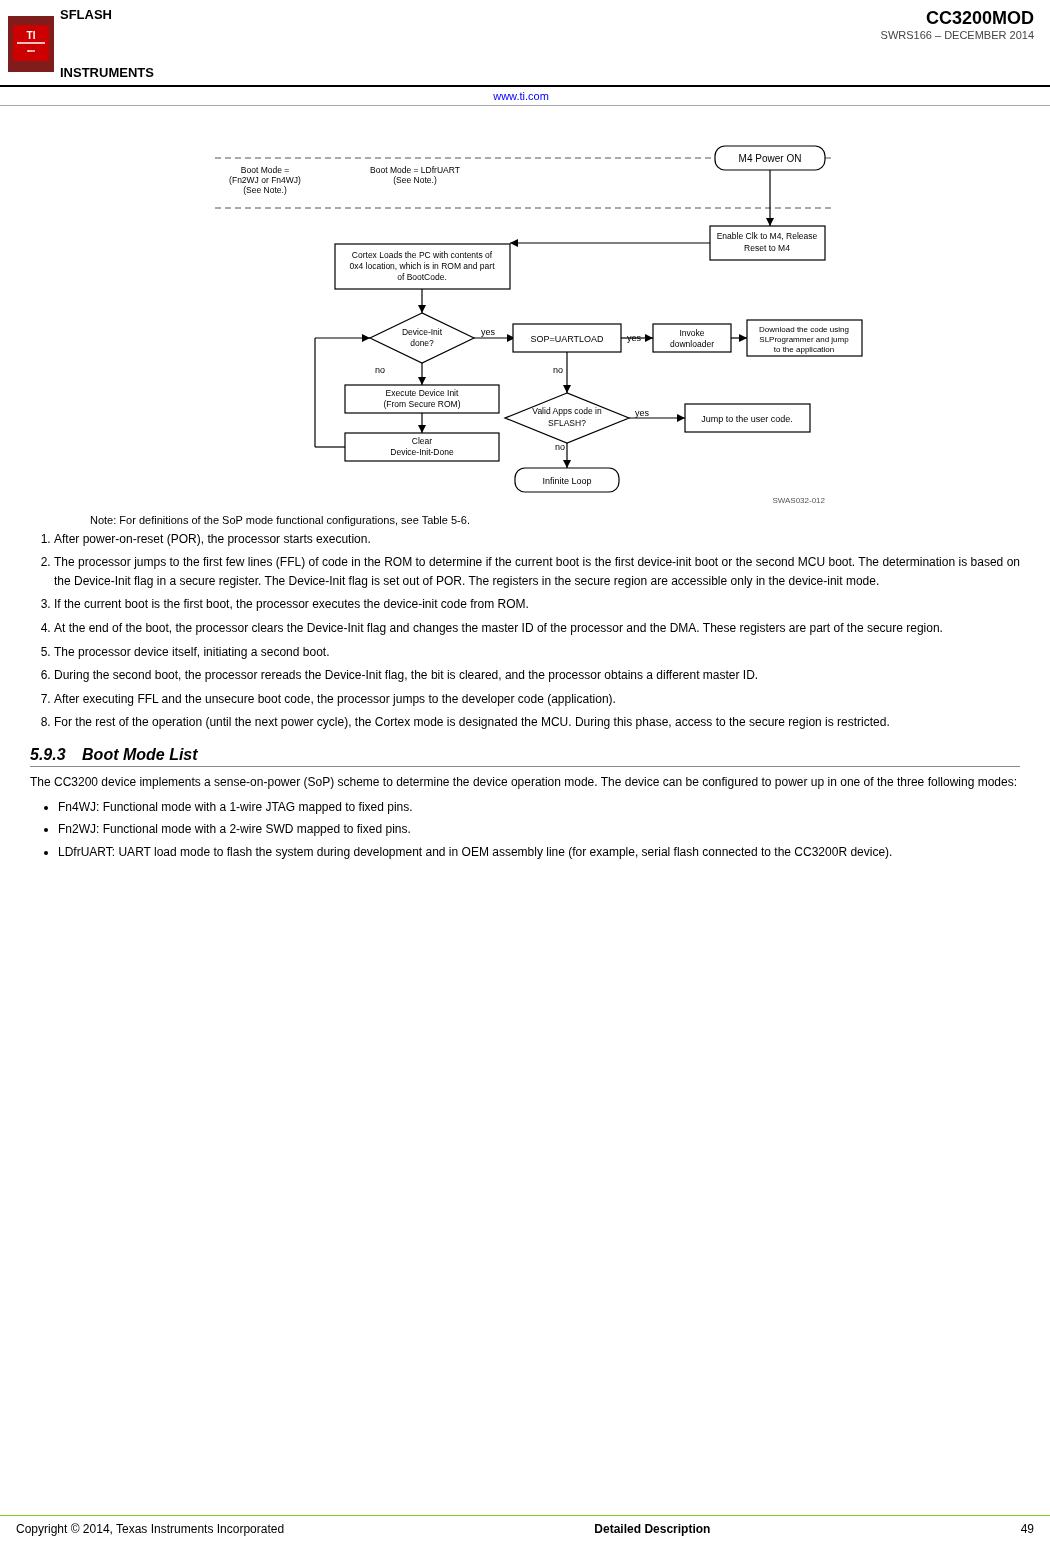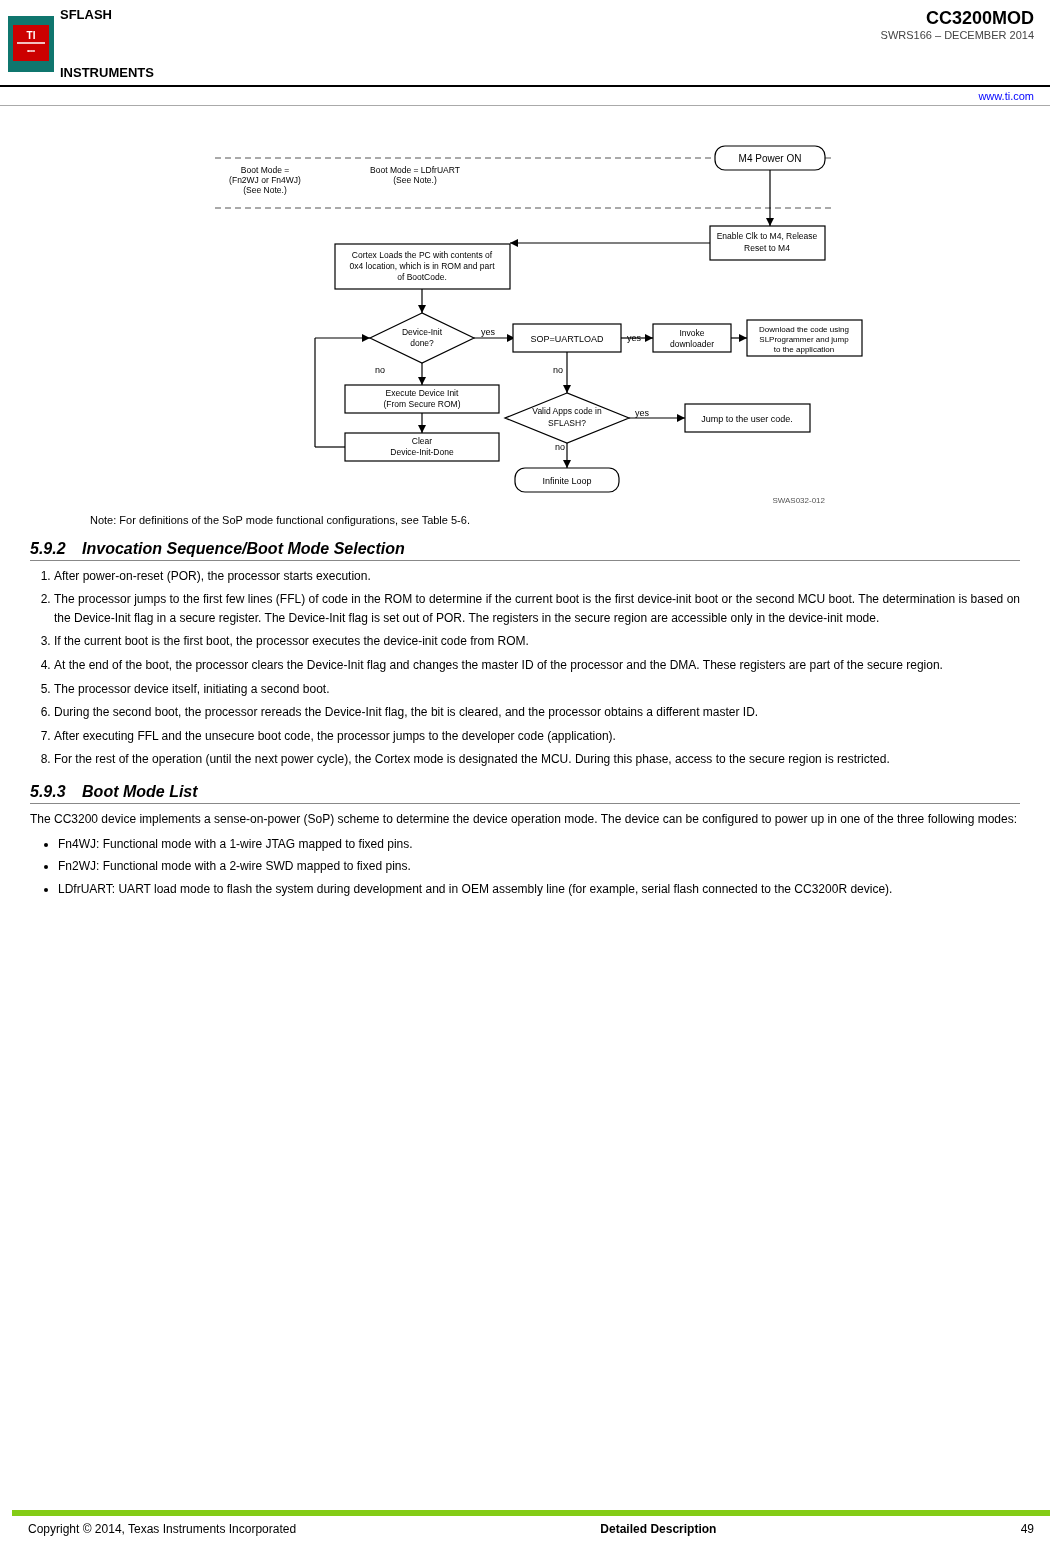--- a/index.html
+++ b/index.html
@@ -20,21 +20,21 @@
       align-items: flex-start;
       padding: 8px 16px 4px 8px;
       border-bottom: 2px solid #000;
     }
     .ti-logo {
       display: flex;
       align-items: center;
       gap: 6px;
     }
     .ti-logo-box {
-      background: #0f766e;
+      background: #7f1d1d;
       color: #fff;
       font-size: 10px;
       font-weight: bold;
       padding: 9px 5px;
       line-height: 1.1;
     }
     .header-right {
       text-align: right;
     }
     .header-right .doc-title {
@@ -42,21 +42,21 @@
       font-weight: bold;
     }
     .header-right .doc-sub {
       font-size: 11px;
       color: #444;
     }
 
     
     .subheader {
       display: flex;
-      justify-content: flex-end;
+      justify-content: center;
       padding: 3px 16px 3px 8px;
       border-bottom: 1px solid #aaa;
       font-size: 11px;
       color: #333;
     }
 
     
     .content {
       padding: 12px 30px 20px 30px;
     }
@@ -126,23 +126,23 @@
     }
     .bullet-list li {
       margin-bottom: 4px;
       text-align: justify;
     }
 
     
     .footer {
       position: absolute;
       bottom: 0;
-      left: 12px;
+      left: 0;
       right: 0;
-      border-top: 6px solid #84cc16;
+      border-top: 1px solid #84cc16;
       padding: 4px 16px;
     }
     .footer-bottom {
       display: flex;
       justify-content: space-between;
       padding: 2px 0;
     }
     .footer-link {
       color: #00f;
       text-align: center;
@@ -292,24 +292,20 @@
       <line x1="140" y1="319" x2="140" y2="210" stroke="#000" stroke-width="1.2"></line>
       <line x1="140" y1="210" x2="195" y2="210" stroke="#000" stroke-width="1.2"></line>
       <polygon points="195,210 187,206 187,214" fill="#000"></polygon>
     </svg>
   </div>
 
   <p class="figure-note">
     <span>Note: For definitions of the SoP mode functional configurations, see Table 5-6.</span>
   </p>
 
-  <div class="section-header">
-    <span class="section-number">5.9.2</span>
-    <span>Invocation Sequence/Boot Mode Selection</span>
-  </div>
 
 
   <ol class="numbered-list">
     <li>After power-on-reset (POR), the processor starts execution.</li>
     <li>The processor jumps to the first few lines (FFL) of code in the ROM to determine if the current boot is the first device-init boot or the second MCU boot. The determination is based on the Device-Init flag in a secure register. The Device-Init flag is set out of POR. The registers in the secure region are accessible only in the device-init mode.</li>
     <li>If the current boot is the first boot, the processor executes the device-init code from ROM.</li>
     <li>At the end of the boot, the processor clears the Device-Init flag and changes the master ID of the processor and the DMA. These registers are part of the secure region.</li>
     <li>The processor device itself, initiating a second boot.</li>
     <li>During the second boot, the processor rereads the Device-Init flag, the bit is cleared, and the processor obtains a different master ID.</li>
     <li>After executing FFL and the unsecure boot code, the processor jumps to the developer code (application).</li>

